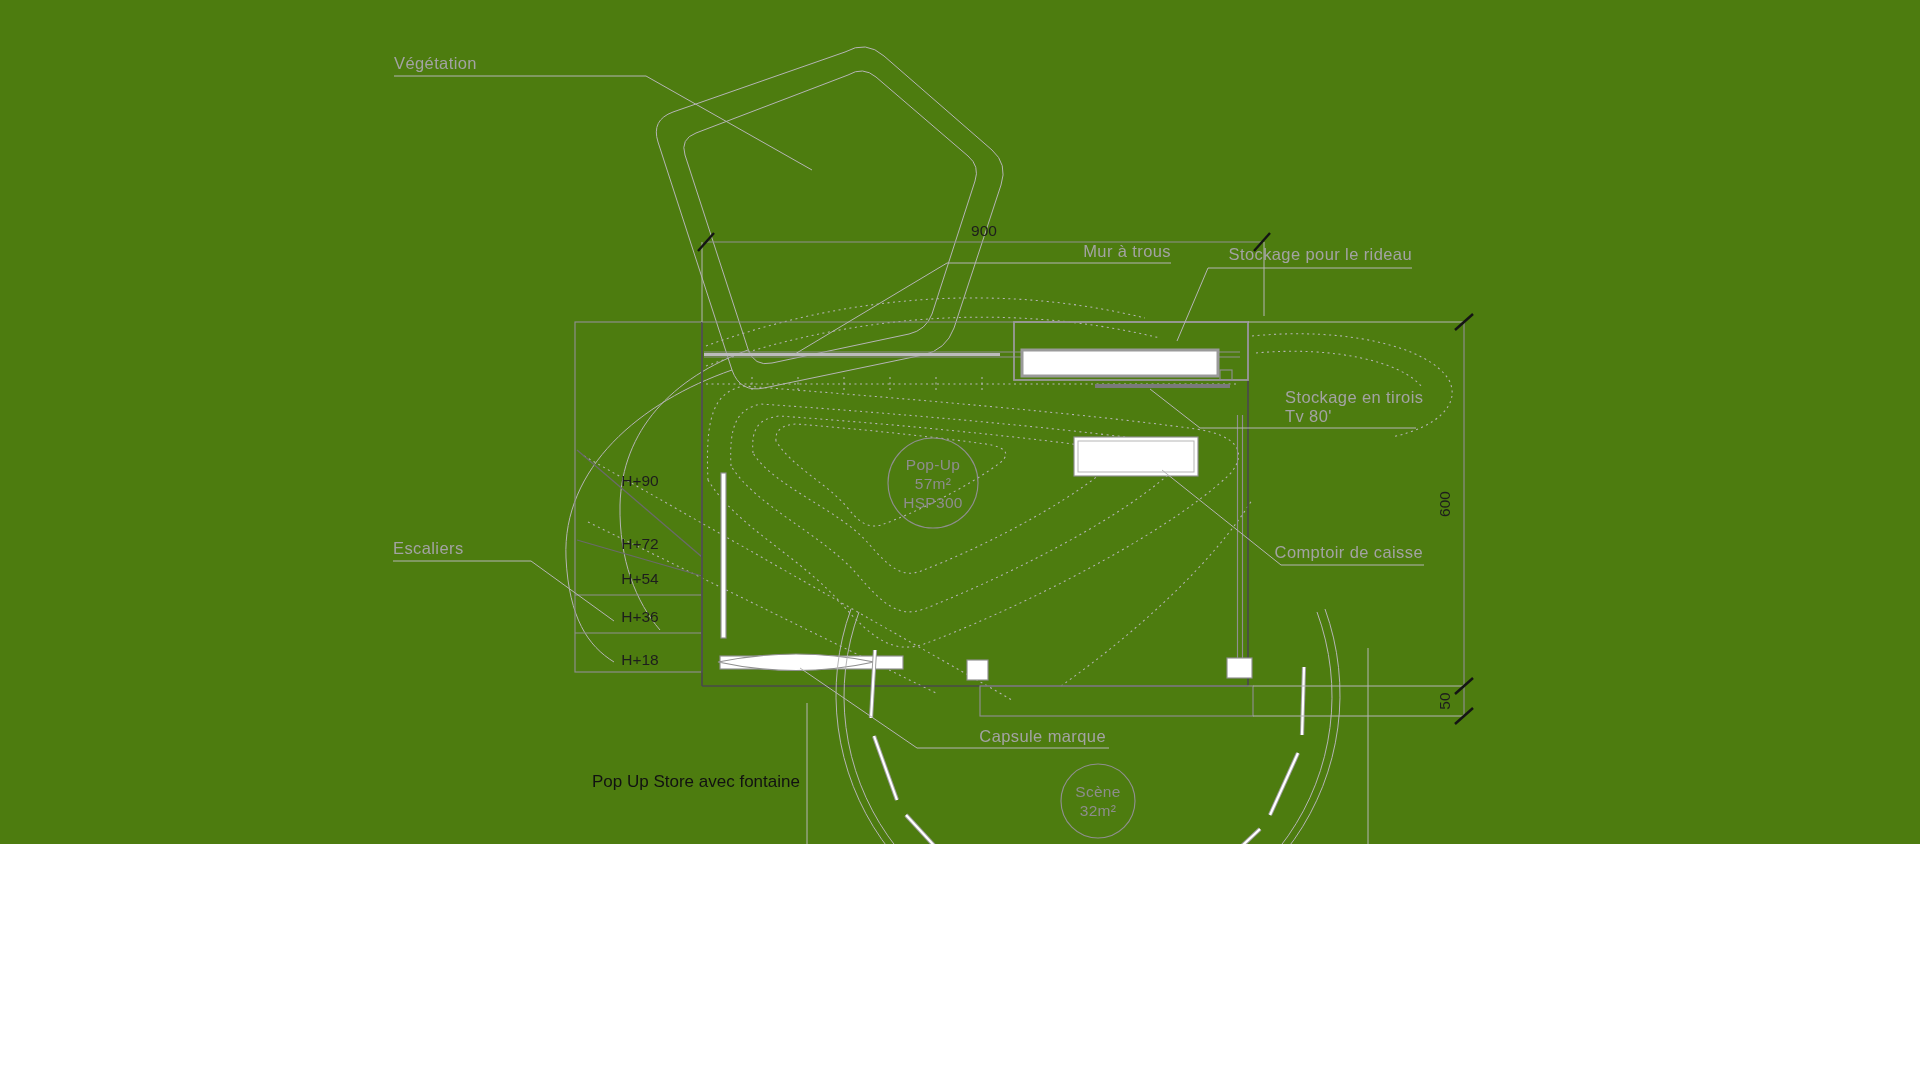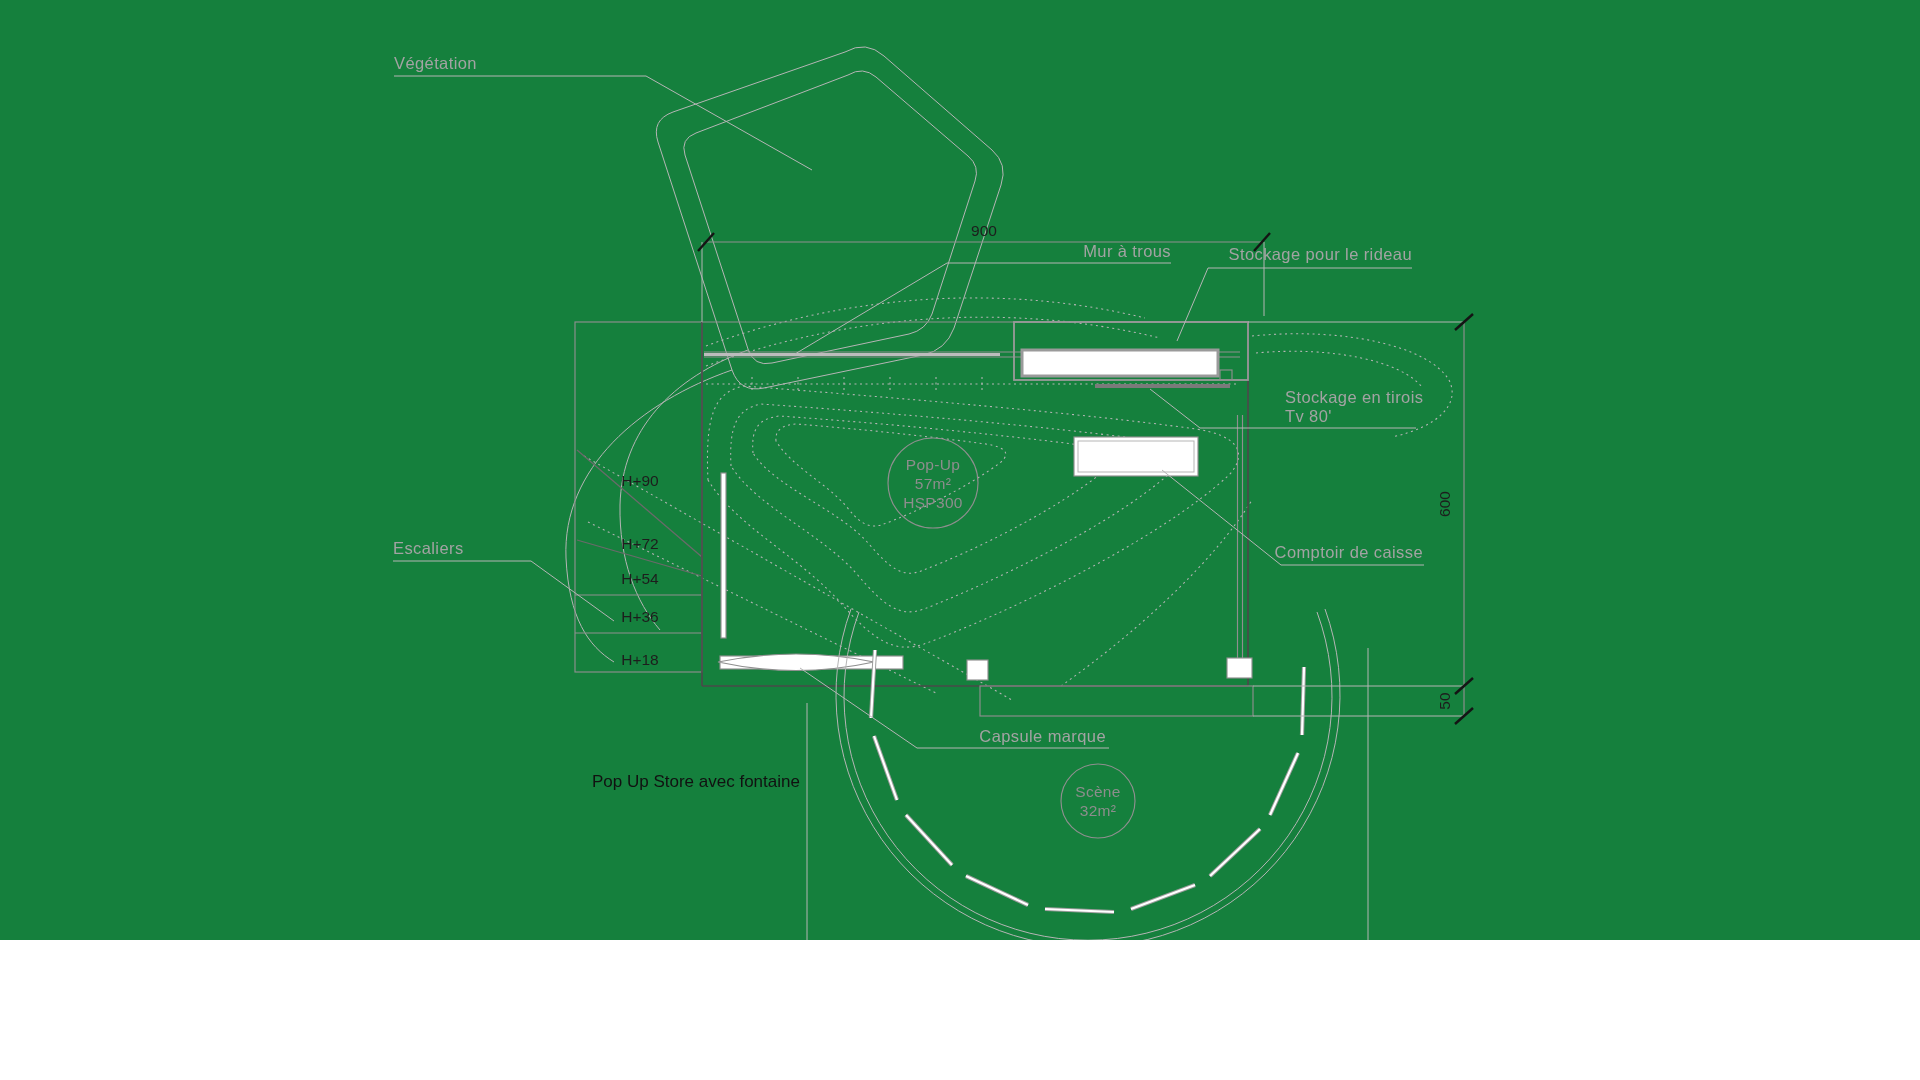--- a/index.html
+++ b/index.html
@@ -1,16 +1,16 @@
 <!DOCTYPE html>
 <html style="--line_dark: #4a4a4a; --line_mid: #8f8f8f; --line_light: #b5b5b5; --label: #a3a3a3; --text_dark: #1d1d1d;"><head>
 <meta charset="utf-8">
 <style>
   html,body{margin:0;padding:0;background:#fff;}
-  #canvas{position:relative;width:1920px;height:940px;background:#15803d;overflow:hidden;}
+  #canvas{position:relative;width:1920px;height:844px;background:#4d7c0f;overflow:hidden;}
   svg{position:absolute;left:0;top:0;}
   svg *{fill:none;}
   .ld{stroke:var(--line_dark);stroke-width:1.7;}
   .ls{stroke:#6a6a6a;stroke-width:1.3;}
   .lm{stroke:var(--line_mid);stroke-width:1.15;}
   .ll{stroke:var(--line_light);stroke-width:1;}
   .dot{stroke:var(--line_light);stroke-width:1.05;stroke-dasharray:2 3.5;}
   .tick{stroke:#141414;stroke-width:2.4;}
   .wfill{fill:#ffffff;}
   .darkbar{stroke:#7a7a7a;stroke-width:4;}

